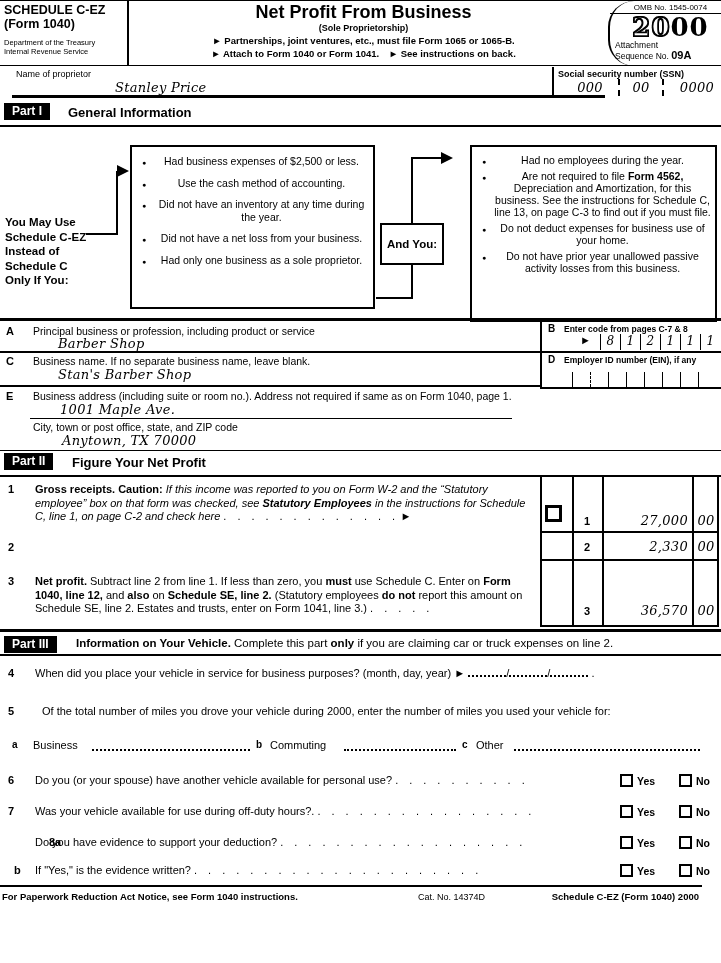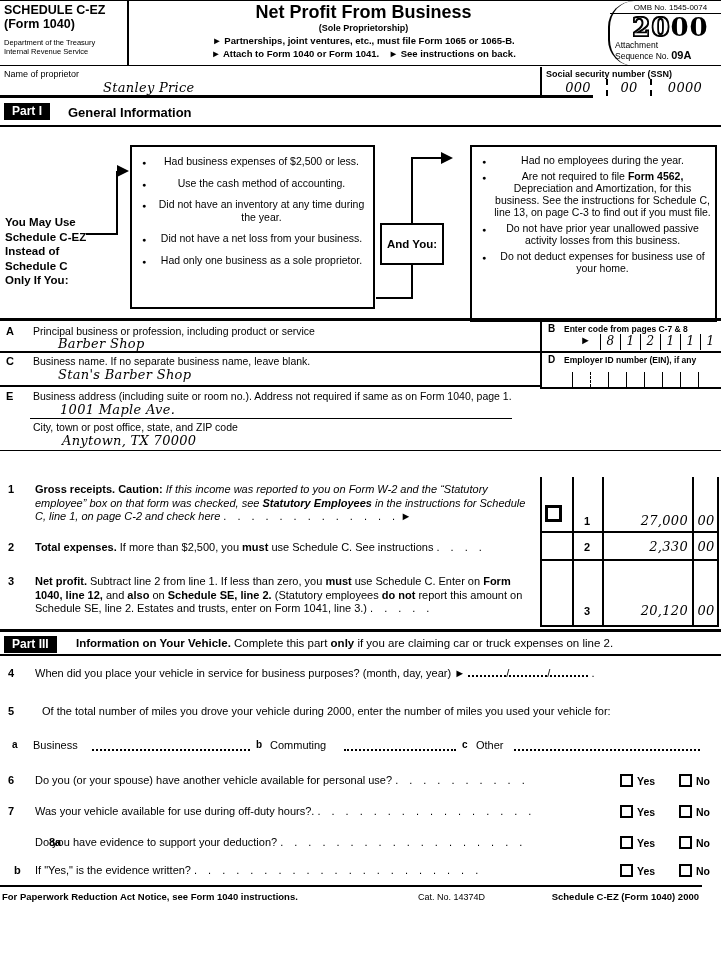--- a/index.html
+++ b/index.html
@@ -29,21 +29,21 @@
   .note { font-size:9.5px; font-weight:700; margin-top:3px; line-height:10px; }
   .hdr-right { position:absolute; left:608px; top:0; width:123px; height:65px; border-left:2px solid #000;border-radius:26px; }
   .omb { font-size:8px; text-align:center; padding:2px 0 1px; border-bottom:1.5px solid #000; }
   .year { text-align:center; font-family:"DejaVu Serif",serif; font-weight:700; font-size:26px; line-height:27px; letter-spacing:1px; }
   .yr-o { color:#fff; -webkit-text-stroke:1.4px #000; text-shadow:-1px -1px 0 #000,1px -1px 0 #000,-1px 1px 0 #000,1px 1px 0 #000; }
   .yr-s { color:#000; }
   .attach { font-size:8.5px; line-height:9.5px; padding-left:5px; }
   .seq { font-weight:700; font-size:11px; }
 
   
-  .namerow { position:absolute; top:66px; left:0; width:593px; height:31px; border-bottom:3.5px solid #000; }
+  .namerow { position:absolute; top:66px; left:12px; width:593px; height:31px; border-bottom:3.5px solid #000; }
   .flabel { font-size:9px; padding:2px 0 0 4px; }
   .name-val { position:absolute; left:103px; top:13px; }
   .nr-right { position:absolute; left:540px; top:0; width:181px; height:31px; border-left:2px solid #000; }
   .ssn-vals { position:absolute; left:8px; top:13px; display:flex; }
   .ssn-seg { text-align:center; }
   .ssn-sep { width:0; border-left:2px dashed #000; margin:-1px 0; }
 
   
   .part-hdr { position:absolute; left:0; width:721px; height:26px; border-bottom:2.5px solid #000;padding-left:21px; }
   .part-hdr .badge { position:absolute; left:4px; top:2px; }
@@ -182,22 +182,22 @@
     <div class="vline" style="left:411px;top:138px;height:34px;"></div>
     <div class="andyou">And You:</div>
     <div class="vline" style="left:411px;top:30px;height:66px;"></div>
     <div class="hline" style="left:411px;top:30px;width:32px;"></div>
     <div class="arr-r" style="left:441px;top:25px;"></div>
 
     <div class="rbox">
       <ul class="bullets tight">
         <li><span>Had no employees during the year.</span></li>
         <li><span>Are not required to file </span><span class="b">Form 4562,</span><span> Depreciation and Amortization, for this business. See the instructions for Schedule C, line 13, on page C-3 to find out if you must file.</span></li>
+        <li><span>Do not deduct expenses for business use of your home.</span></li>
         <li><span>Do not have prior year unallowed passive activity losses from this business.</span></li>
-        <li><span>Do not deduct expenses for business use of your home.</span></li>
       </ul>
     </div>
   </div>
 
   <div class="fields">
     <span class="flet" style="left:6px;top:4px;">A</span>
     <span class="flab" style="left:33px;top:4px;">Principal business or profession, including product or service</span>
     <span class="hand abs" style="left:58px;top:15px;">Barber Shop</span>
     <div class="hline" style="left:0;top:30px;width:721px;"></div>
 
@@ -237,49 +237,52 @@
         <span class="dcell"></span>
         <span class="dcell"></span>
         <span class="dcell"></span>
         <span class="dcell"></span>
         <span class="dcell"></span>
         <span class="dcell"></span>
       </div>
     </div>
   </div>
 
+  <div class="part-hdr" style="top:450px;">
+    <span class="badge">Part II</span>
+    <span class="pt-title" style="left:72px">Figure Your Net Profit</span>
+  </div>
 
   <div class="p2body">
     <span class="lno" style="top:6px;">1</span>
     <div class="ltext" style="top:6px;"><span class="b">Gross receipts. Caution: </span><span class="i">If this income was reported to you on Form W-2 and the “Statutory employee” box on that form was checked, see </span><span class="bi">Statutory Employees</span><span class="i"> in the instructions for Schedule C, line 1, on page C-2 and check here</span><span> . . . . . . . . . . . . . ►</span></div>
     <span class="cb-lg" style="left:545px;top:28px;"></span>
 
     <span class="lno" style="top:64px;">2</span>
-    <div class="ltext" style="top:64px;"><span class="b">Total expenses. </span><span>If more than $2,500, you </span><span class="b">must</span><span> use Schedule C. See instructions</span><span> . . . .</span></div>
 
     <span class="lno" style="top:98px;">3</span>
     <div class="ltext" style="top:98px;"><span class="b">Net profit. </span><span>Subtract line 2 from line 1. If less than zero, you </span><span class="b">must</span><span> use Schedule C. Enter on </span><span class="b">Form 1040, line 12, </span><span>and </span><span class="b">also</span><span> on </span><span class="b">Schedule SE, line 2. </span><span>(Statutory employees </span><span class="b">do not</span><span> report this amount on Schedule SE, line 2. Estates and trusts, enter on Form 1041, line 3.)</span><span> . . . . .</span></div>
 
     <div class="amtbl">
       <div class="vline" style="left:30px;top:0;height:150px;"></div>
       <div class="vline" style="left:60px;top:0;height:150px;"></div>
       <div class="vline" style="left:150px;top:0;height:150px;"></div>
       <div class="hline" style="left:0;top:54px;width:177px;"></div>
       <div class="hline" style="left:0;top:82px;width:177px;"></div>
 
       <span class="amt-no" style="left:31px;top:38px;">1</span>
       <span class="amt-val hand" style="left:60px;top:36px;">27,000</span>
       <span class="amt-cents hand" style="left:151px;top:36px;">00</span>
 
       <span class="amt-no" style="left:31px;top:64px;">2</span>
       <span class="amt-val hand" style="left:60px;top:62px;">2,330</span>
       <span class="amt-cents hand" style="left:151px;top:62px;">00</span>
 
       <span class="amt-no" style="left:31px;top:128px;">3</span>
-      <span class="amt-val hand" style="left:60px;top:126px;">20,120</span>
+      <span class="amt-val hand" style="left:60px;top:126px;">36,570</span>
       <span class="amt-cents hand" style="left:151px;top:126px;">00</span>
     </div>
   </div>
 
   <div class="p3hdr">
     <span class="badge" style="position:absolute;left:4px;top:4px;">Part III</span>
     <div class="p3desc"><span class="b">Information on Your Vehicle.</span><span> Complete this part </span><span class="b">only</span><span> if you are claiming car or truck expenses on line 2.</span></div>
   </div>
 
   <div class="p3body">

